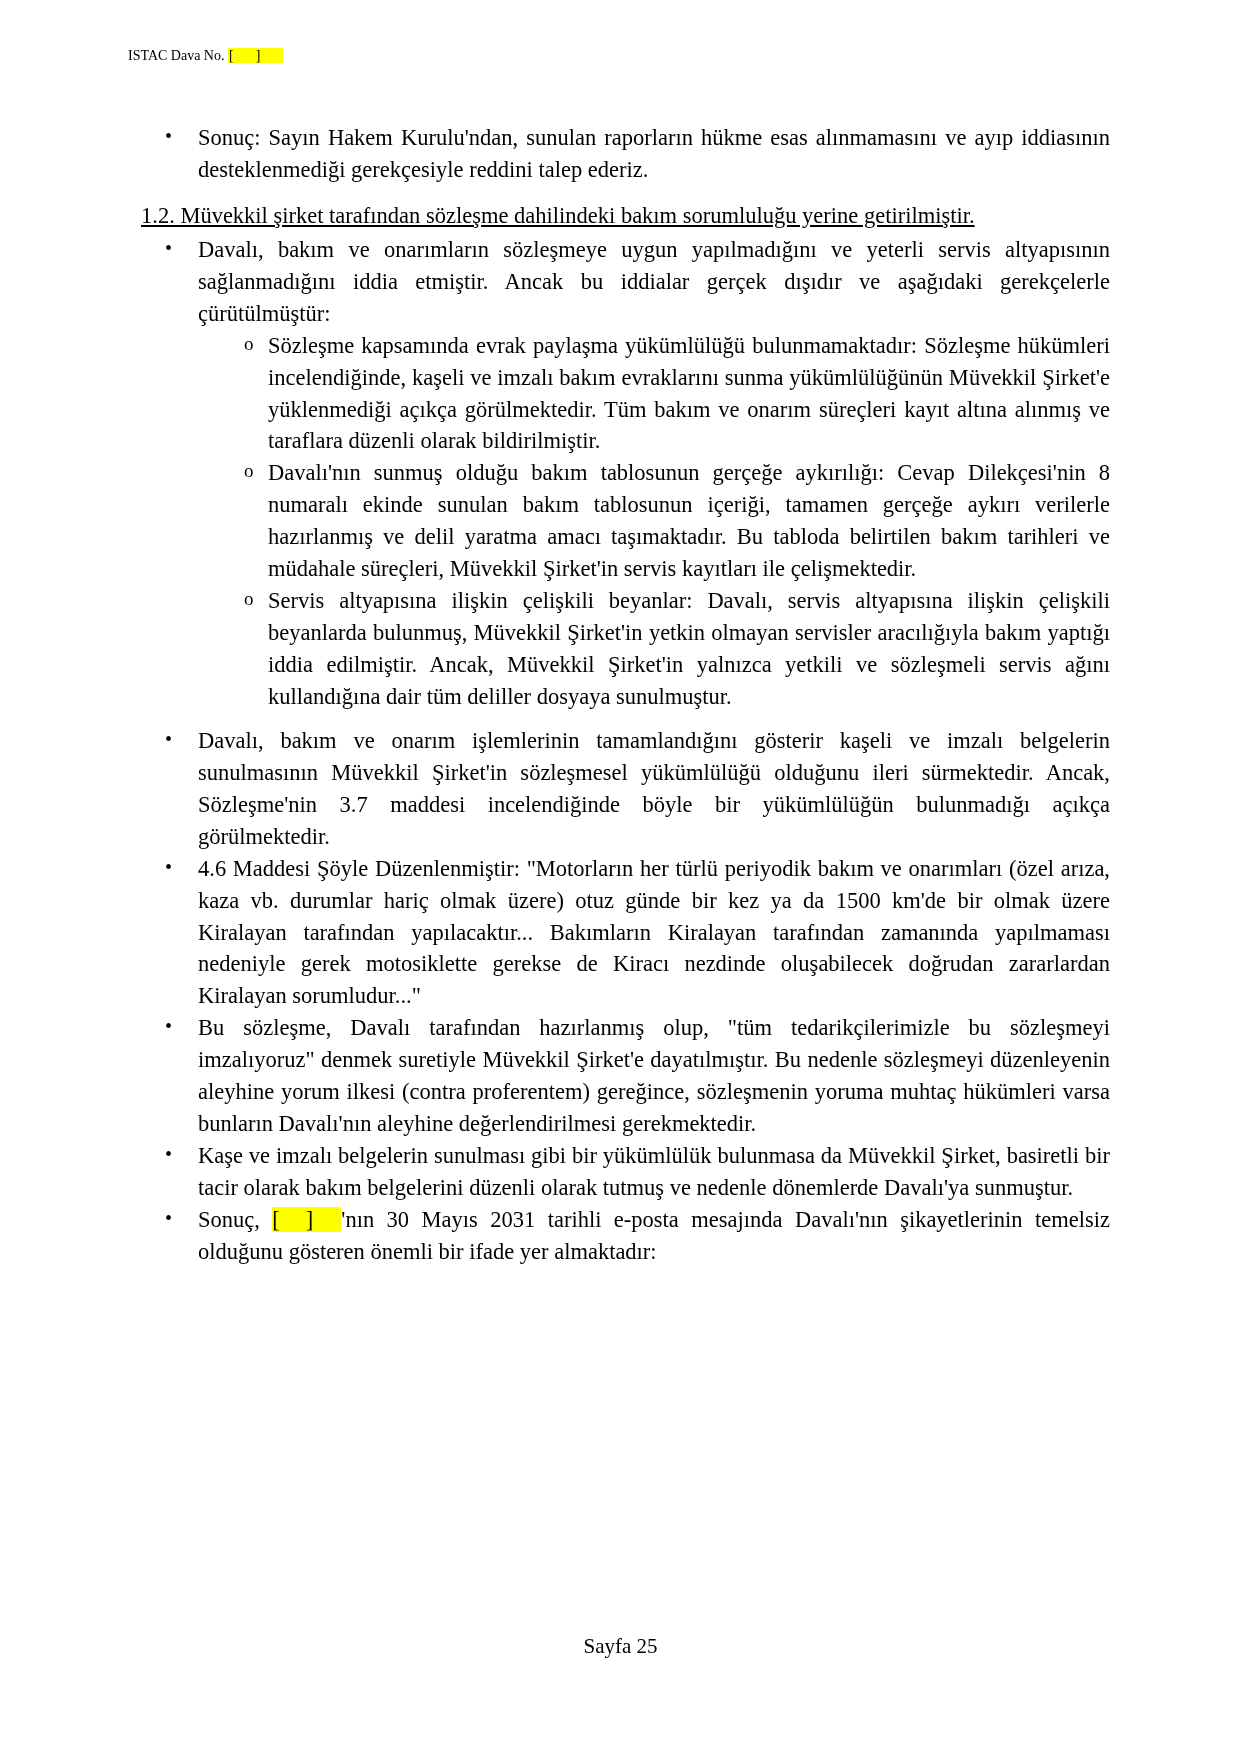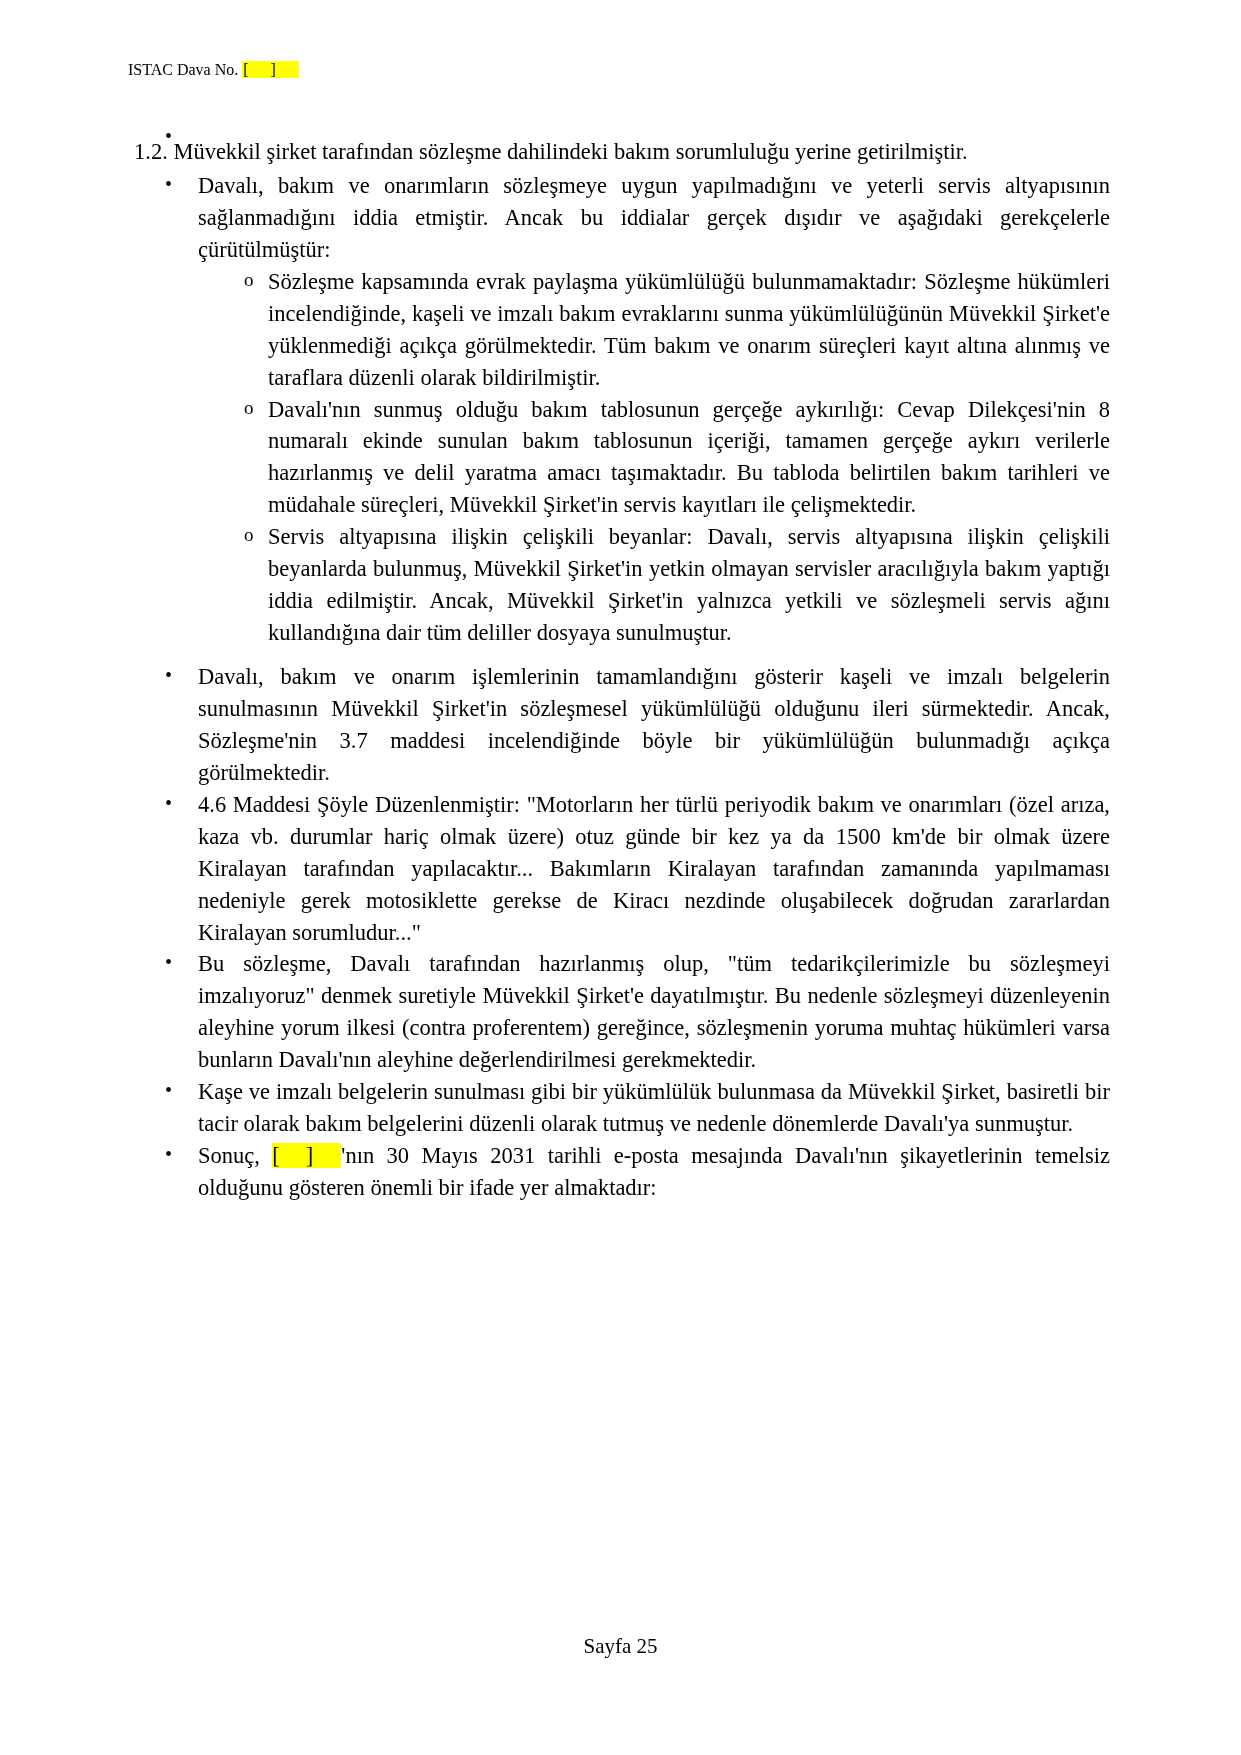--- a/index.html
+++ b/index.html
@@ -14,23 +14,23 @@
     background: #ffffff;
     font-family: "Liberation Serif", "DejaVu Serif", serif;
     color: #000000;
     box-sizing: border-box;
     overflow: hidden;
   }
 
   
   .header {
     position: absolute;
-    top: 60px;
+    top: 48px;
     left: 128px;
-    font-size: 16px;
+    font-size: 14px;
     line-height: 1.2;
     white-space: nowrap;
   }
   .header .hl-box {
     background: #FFFF00;
     padding: 0 1px;
     letter-spacing: 22px;
   }
 
   
@@ -38,25 +38,26 @@
     position: absolute;
     top: 122px;
     left: 128px;
     width: 982px;
     font-size: 22.5px;
     line-height: 1.42;
   }
 
   
   p.para {
-    margin: 0 0 0 6px;
+    margin: 0 0 0 13px;
     text-align: justify;
     text-justify: inter-word;
     padding-top: 14px;
     padding-bottom: 2px;
+    text-decoration: underline;
   }
 
   
   ul.lvl1 {
     list-style: none;
     margin: 0;
     padding: 0;
   }
   ul.lvl1 > li {
     position: relative;
@@ -120,20 +121,21 @@
   <div class="header">
     <span>ISTAC Dava No.</span>
     <span class="hl-box"><span>[</span><span>]</span></span>
   </div>
 
   <div class="content">
 
     <ul class="lvl1">
       <li>
         <span class="marker">•</span>
+        <span>Sonuç: Sayın Hakem Kurulu'ndan, sunulan raporların hükme esas alınmamasını ve ayıp iddiasının desteklenmediği gerekçesiyle reddini talep ederiz.</span>
       </li>
     </ul>
 
     <p class="para">1.2. Müvekkil şirket tarafından sözleşme dahilindeki bakım sorumluluğu yerine getirilmiştir.</p>
 
     <ul class="lvl1">
       <li>
         <span class="marker">•</span>
         <span>Davalı, bakım ve onarımların sözleşmeye uygun yapılmadığını ve yeterli servis altyapısının sağlanmadığını iddia etmiştir. Ancak bu iddialar gerçek dışıdır ve aşağıdaki gerekçelerle çürütülmüştür:</span>
 

